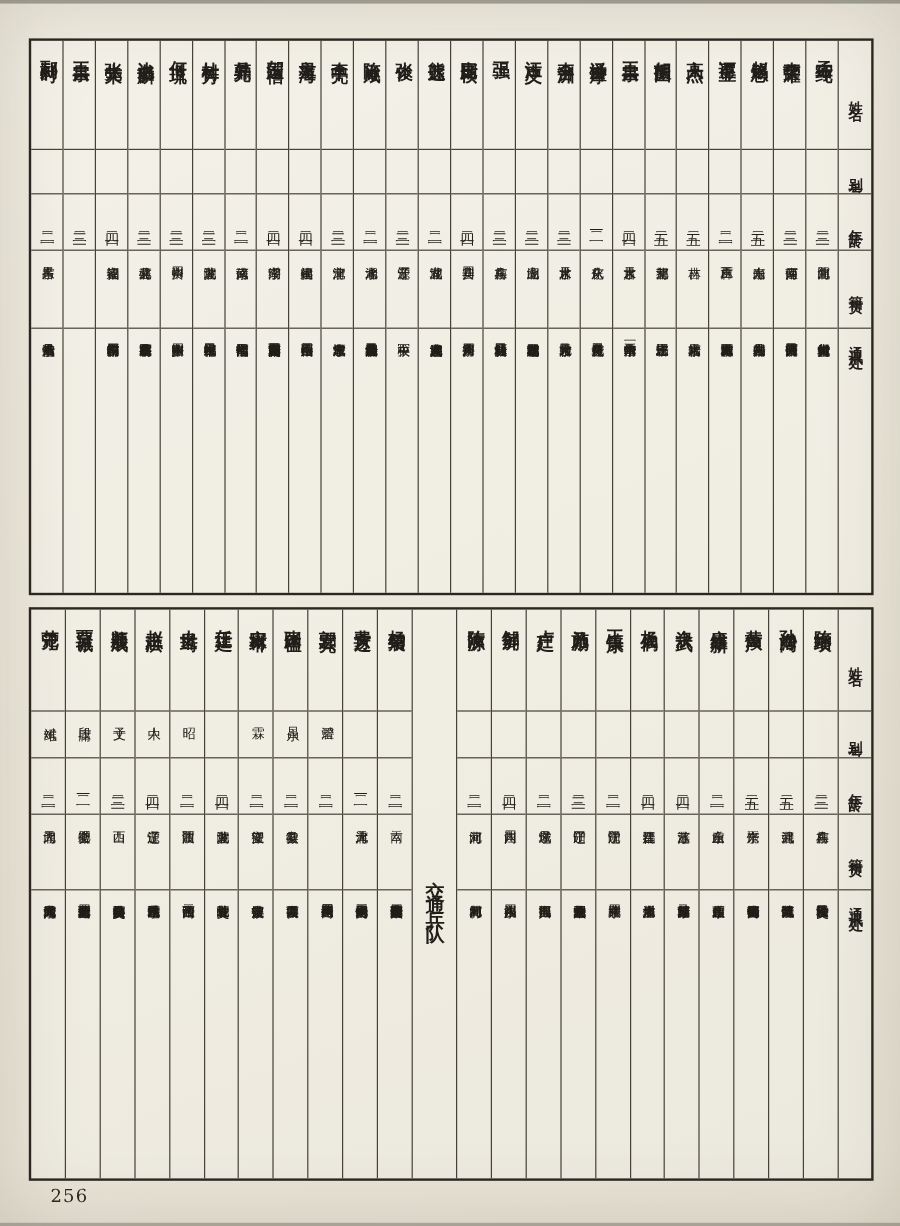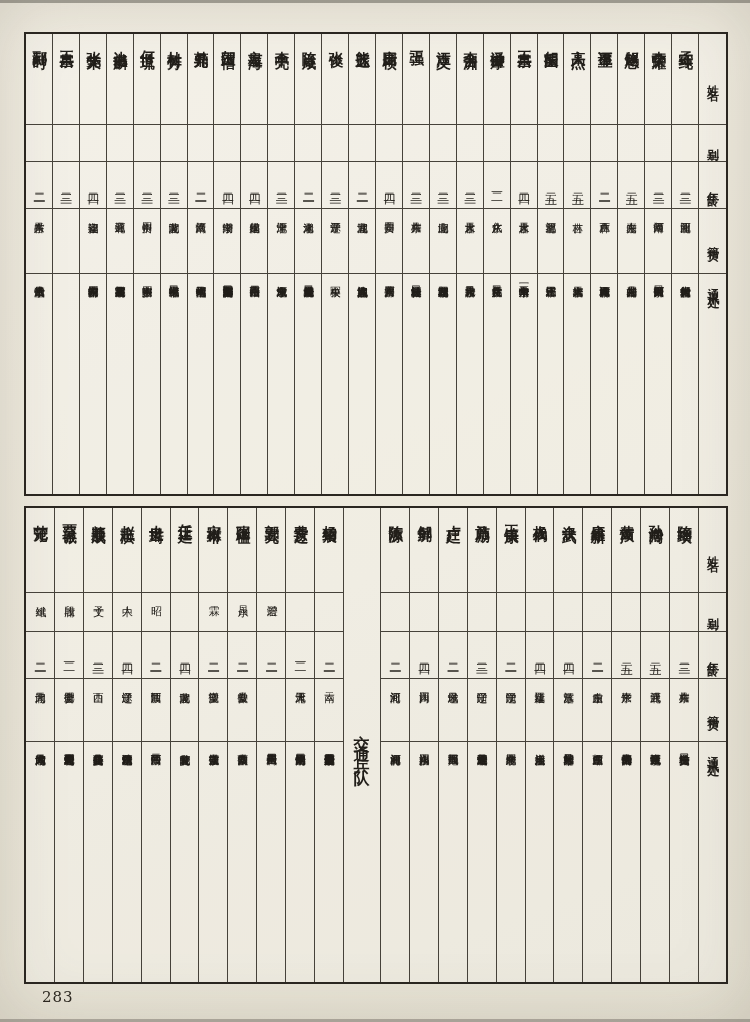--- a/index.html
+++ b/index.html
@@ -879,14 +879,14 @@
         <div class="cell c-native">
             <div class="vt">籍贯</div>
           </div>
         <div class="cell c-addr">
             <div class="vt">通讯处</div>
           </div>
       </div>
     </div>
 
   </div>
-  <div class="pageno">283</div>
+  <div class="pageno">256</div>
 </div>
 
 </body></html>

